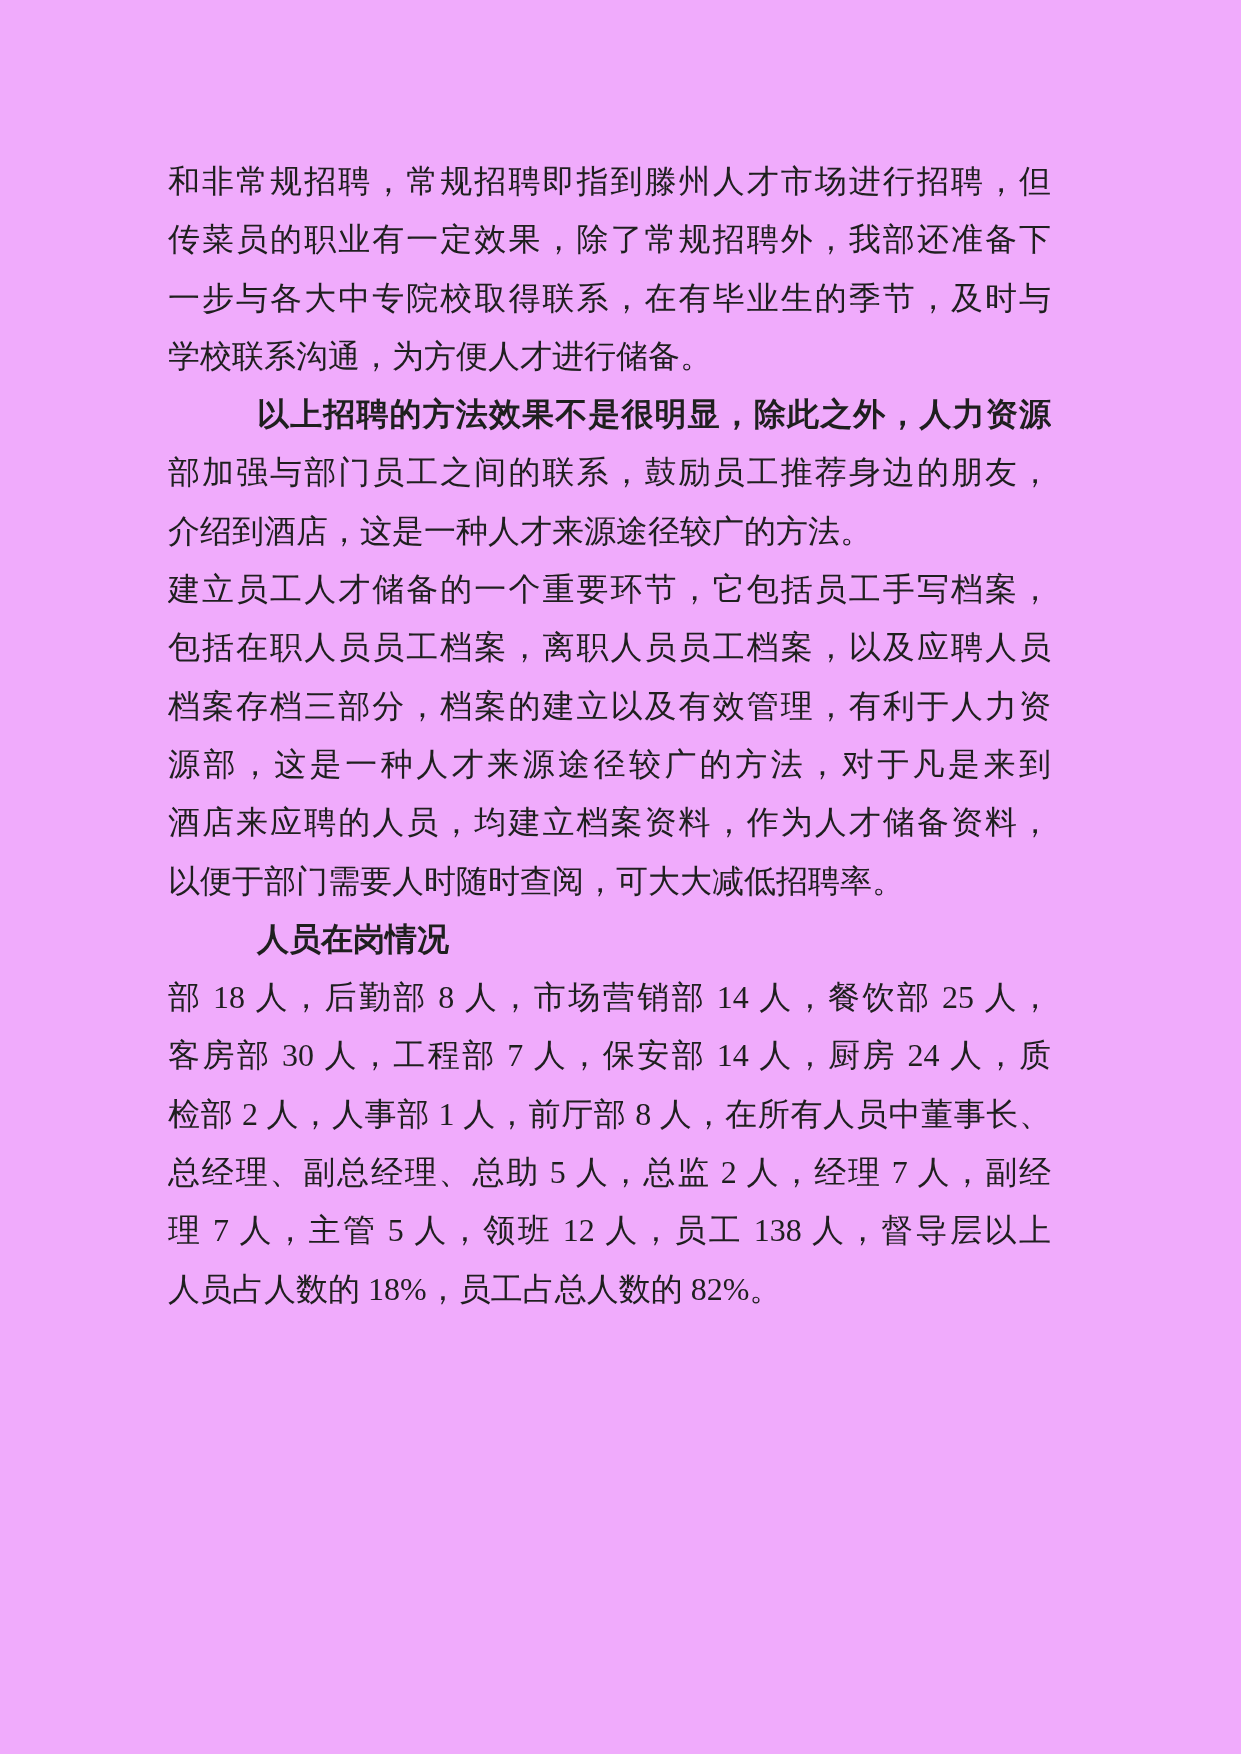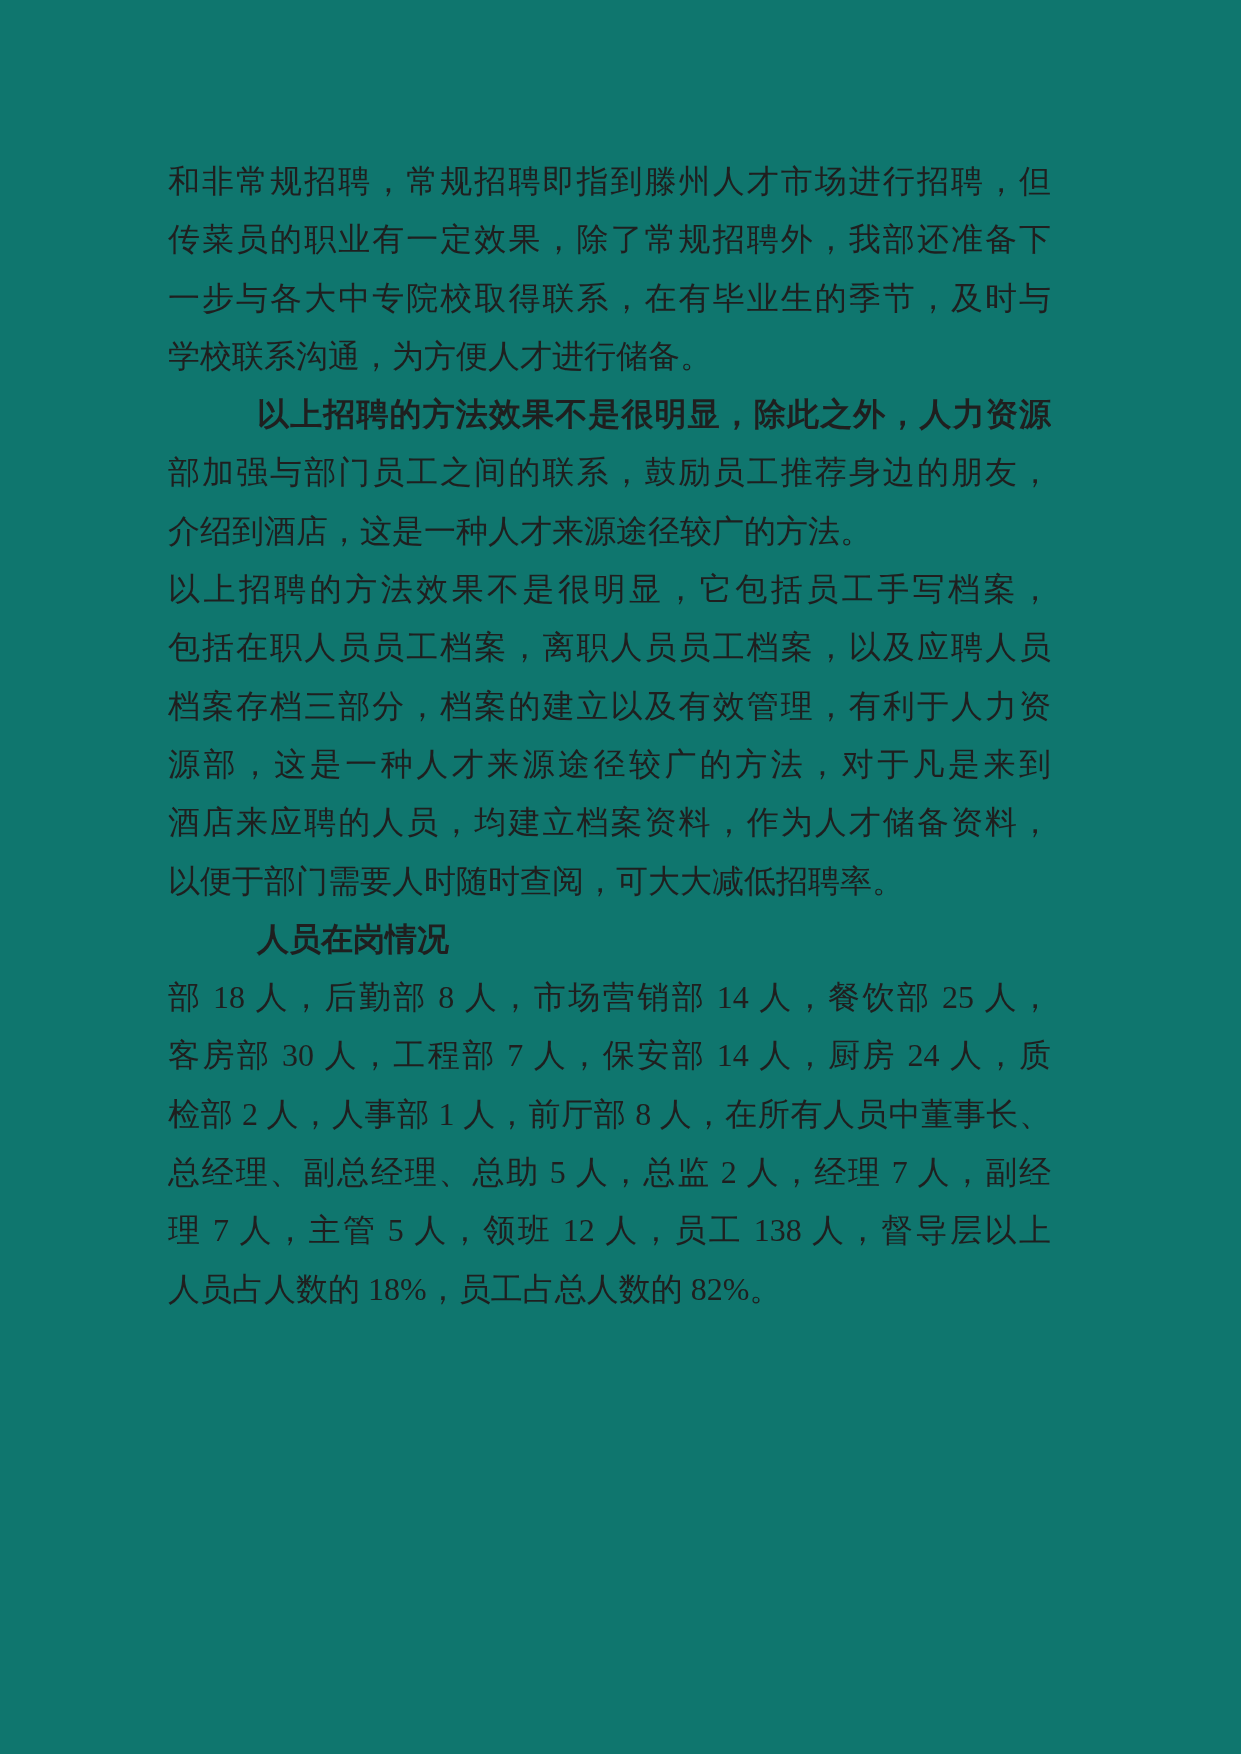--- a/index.html
+++ b/index.html
@@ -4,21 +4,21 @@
 <style>
   html, body {
     margin: 0;
     padding: 0;
     background: #ffffff;
   }
   .page {
     position: relative;
     width: 1241px;
     height: 1754px;
-    background: #0f766e;
+    background: #f0abfc;
     overflow: hidden;
     font-family: "Liberation Serif", "DejaVu Serif", serif;
     color: #1f1f1f;
   }
   .doc {
     position: absolute;
     left: 168px;
     top: 152px;
     width: 883px;
     font-size: 32px;
@@ -58,21 +58,21 @@
       <div class="line short">学校联系沟通，为方便人才进行储备。</div>
     </div>
 
     <div class="para">
       <div class="line indent">以上招聘的方法效果不是很明显，除此之外，人力资源</div>
       <div class="line">部加强与部门员工之间的联系，鼓励员工推荐身边的朋友，</div>
       <div class="line short">介绍到酒店，这是一种人才来源途径较广的方法。</div>
     </div>
 
     <div class="para">
-      <div class="line">以上招聘的方法效果不是很明显，它包括员工手写档案，</div>
+      <div class="line">建立员工人才储备的一个重要环节，它包括员工手写档案，</div>
       <div class="line">包括在职人员员工档案，离职人员员工档案，以及应聘人员</div>
       <div class="line">档案存档三部分，档案的建立以及有效管理，有利于人力资</div>
       <div class="line">源部，这是一种人才来源途径较广的方法，对于凡是来到</div>
       <div class="line">酒店来应聘的人员，均建立档案资料，作为人才储备资料，</div>
       <div class="line short">以便于部门需要人时随时查阅，可大大减低招聘率。</div>
     </div>
 
     <div class="para">
       <div class="line indent short">人员在岗情况</div>
     </div>

